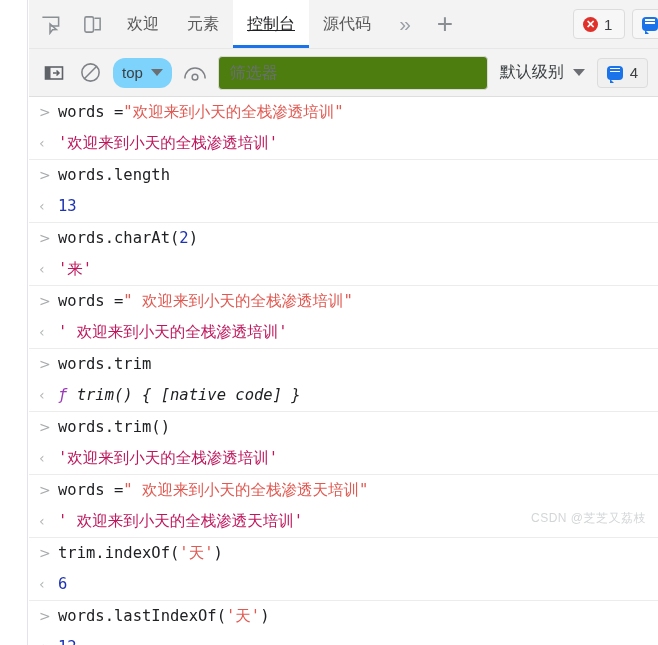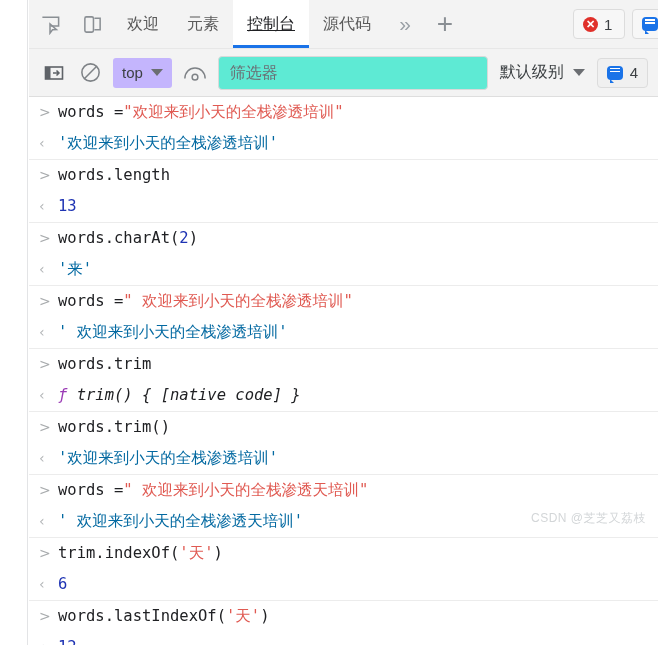--- a/index.html
+++ b/index.html
@@ -133,39 +133,39 @@
     padding: 0 10px 0 12px;
     flex: 0 0 auto;
   }
   .cb-btn {
     width: 26px; height: 26px;
     display: flex; align-items: center; justify-content: center;
     cursor: pointer;
   }
   .ctx-select {
     height: 30px;
-    background: #c4b5fd;
-    border-radius: 3px;
+    background: #7dd3fc;
+    border-radius: 12px;
     display: flex; align-items: center;
     gap: 8px;
     padding: 0 9px;
     font-size: 15px;
     color: #3c4043;
     cursor: pointer;
   }
   .tri-down {
     width: 0; height: 0;
     border-left: 6px solid transparent;
     border-right: 6px solid transparent;
     border-top: 7px solid #6b6e72;
   }
   .filter-input {
     flex: 1 1 auto;
     height: 34px;
-    background: #5eead4;
+    background: #4d7c0f;
     border: 1px solid #d9d9d9;
     border-radius: 4px;
     padding: 0 11px;
     font-size: 16px;
     font-family: "Liberation Sans", sans-serif;
     color: #202124;
     outline: none;
     min-width: 40px;
   }
   .filter-input::placeholder { color: #6a7075; }
@@ -218,21 +218,21 @@
     font-size: 14px;
     line-height: 27px;
     text-align: left;
     user-select: none;
   }
   .line.out .chev { color: #b4b7b9; }
   .code { white-space: pre; }
   .c-plain  { color: #202124; }
   .c-str    { color: #e05a52; }
   .c-num    { color: #1e33b3; }
-  .c-res    { color: #0369a1; }
+  .c-res    { color: #be185d; }
   .c-fn     { color: #9a3ab5; font-style: italic; font-family: "DejaVu Sans Mono", monospace; }
   .c-fnbody { color: #202124; font-style: italic; }
 
   .watermark {
     position: absolute;
     right: 12px; bottom: 18px;
     font-size: 12px;
     color: #d3d6d8;
     font-family: "Liberation Sans", sans-serif;
     letter-spacing: 0.5px;

